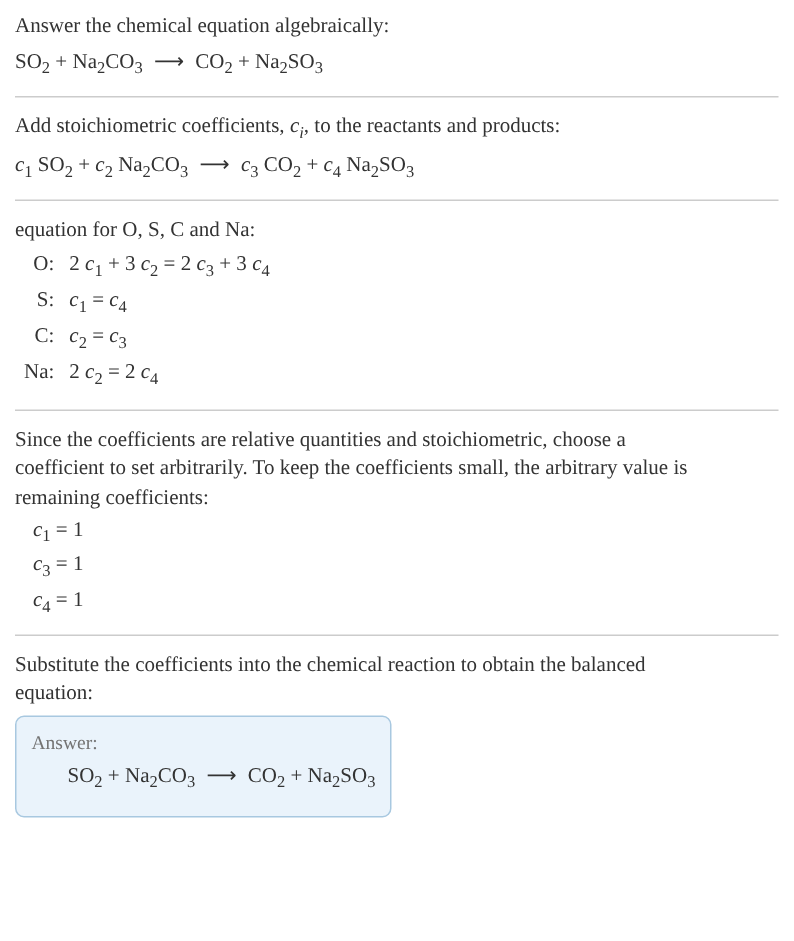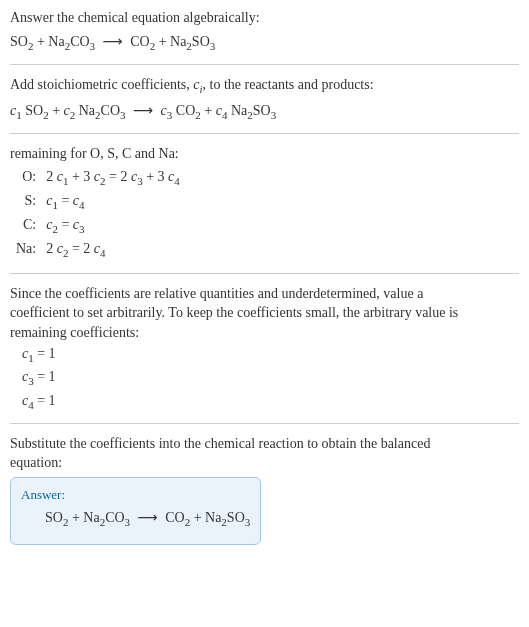--- a/index.html
+++ b/index.html
@@ -55,21 +55,21 @@
     }
     .answer-box {
       border: 1px solid #a8c8e0;
       background: #eaf3fb;
       border-radius: 6px;
       padding: 8px 10px 10px 10px;
       display: inline-block;
       margin-top: 4px;
     }
     .answer-box .answer-label {
-      color: #0369a1;
+      color: #737373;
       font-size: 13px;
       margin-bottom: 4px;
     }
     .answer-box .answer-eq {
       padding-left: 24px;
     }
   </style>
 </head>
 <body>
 
@@ -91,21 +91,21 @@
   <div class="equation">
     <span class="italic">c</span><span class="sub">1</span> <span>SO</span><span class="sub">2</span><span> + </span><span class="italic">c</span><span class="sub">2</span> <span>Na</span><span class="sub">2</span><span>CO</span><span class="sub">3</span>
     <span class="arrow">⟶</span>
     <span class="italic">c</span><span class="sub">3</span> <span>CO</span><span class="sub">2</span><span> + </span><span class="italic">c</span><span class="sub">4</span> <span>Na</span><span class="sub">2</span><span>SO</span><span class="sub">3</span>
   </div>
 </div>
 
 <hr class="divider">
 
 <div class="section">
-  <div>remaining for O, S, C and Na:</div>
+  <div>equation for O, S, C and Na:</div>
   <table class="atoms">
     <tbody>
         <tr>
       <td class="label">O:</td>
       <td><span>2 </span><span class="italic">c</span><span class="sub">1</span><span> + 3 </span><span class="italic">c</span><span class="sub">2</span><span> = 2 </span><span class="italic">c</span><span class="sub">3</span><span> + 3 </span><span class="italic">c</span><span class="sub">4</span></td>
     </tr>
     <tr>
       <td class="label">S:</td>
       <td><span class="italic">c</span><span class="sub">1</span><span> = </span><span class="italic">c</span><span class="sub">4</span></td>
     </tr>
@@ -117,21 +117,21 @@
       <td class="label">Na:</td>
       <td><span>2 </span><span class="italic">c</span><span class="sub">2</span><span> = 2 </span><span class="italic">c</span><span class="sub">4</span></td>
     </tr>
   </tbody>
     </table>
 </div>
 
 <hr class="divider">
 
 <div class="section">
-  <div>Since the coefficients are relative quantities and underdetermined, value a</div>
+  <div>Since the coefficients are relative quantities and stoichiometric, choose a</div>
   <div>coefficient to set arbitrarily. To keep the coefficients small, the arbitrary value is</div>
   <div>remaining coefficients:</div>
   <div class="coeff-list">
     <div><span class="italic">c</span><span class="sub">1</span><span> = 1</span></div>
     <div><span class="italic">c</span><span class="sub">3</span><span> = 1</span></div>
     <div><span class="italic">c</span><span class="sub">4</span><span> = 1</span></div>
   </div>
 </div>
 
 <hr class="divider">

